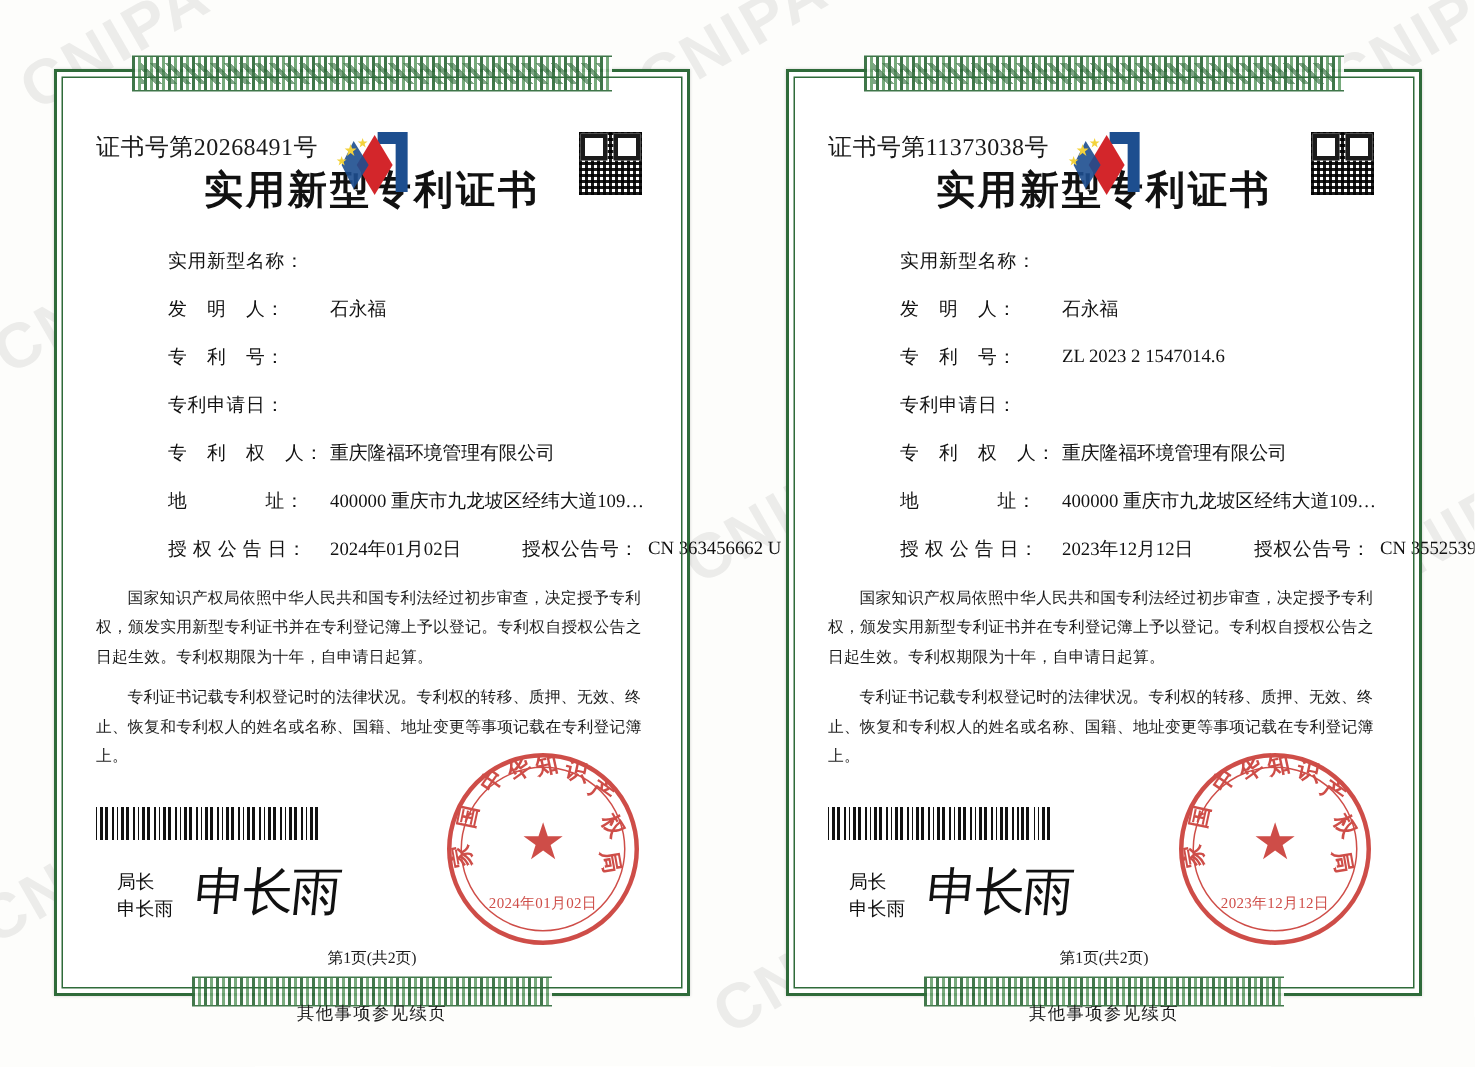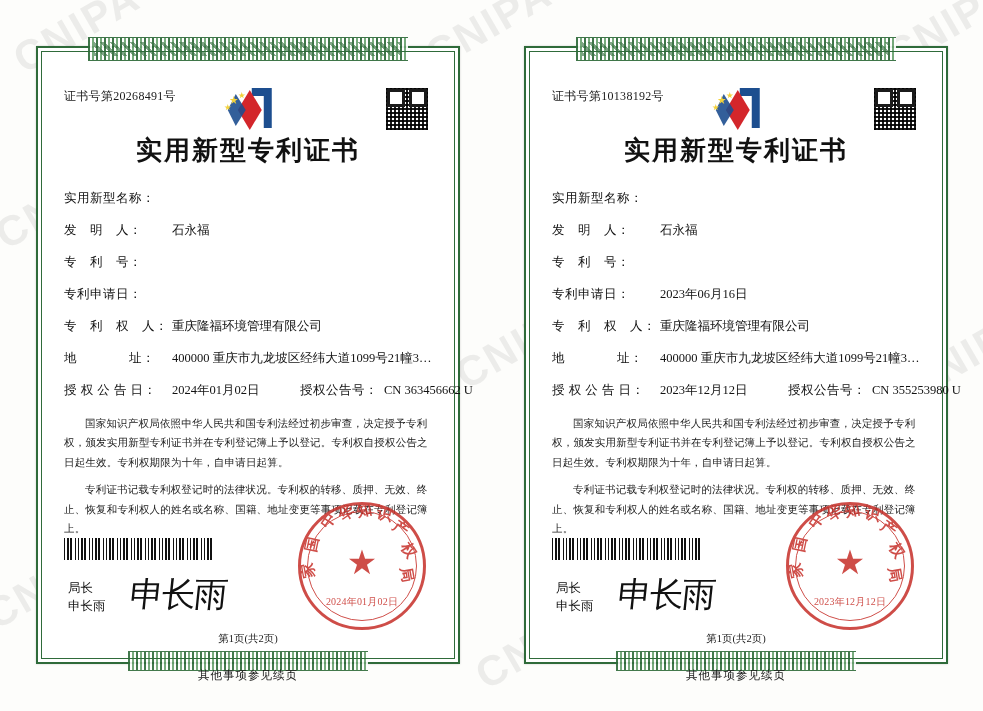--- a/index.html
+++ b/index.html
@@ -101,21 +101,21 @@
     opacity: .9;
   }
 
   .cert-body {
     position: absolute;
     inset: 14px 26px 10px 26px;
   }
 
   
   .cert-no {
-    font-size: 12px;
+    font-size: 16px;
     color: #1a1a1a;
     margin-top: 26px;
     letter-spacing: .3px;
   }
 
   
   .logo {
     position: absolute;
     top: 22px;
     left: 50%;
@@ -147,36 +147,36 @@
     background:#fff;
   }
   .qr::before { top:1px; left:1px; }
   .qr::after  { top:1px; right:1px; }
 
   .cert-title {
     text-align: center;
     font-size: 26px;
     font-weight: bold;
     letter-spacing: 2px;
-    margin-top: 28px;
     color: #111;
     font-family: "DejaVu Serif", serif;
   }
 
   
   .fields {
     margin-top: 22px;
     font-size: 12.5px;
     color: #121212;
   }
   .frow {
     display: flex;
-    align-items: center;
+    align-items: flex-start;
     margin-bottom: 15px;
     white-space: nowrap;
+    margin-left: 48px;
   }
   .flabel {
     width: 108px;
     flex: 0 0 108px;
     letter-spacing: .5px;
   }
   .fvalue {
     flex: 1;
     overflow: hidden;
     text-overflow: ellipsis;
@@ -208,21 +208,21 @@
     height: 22px;
     background:
       repeating-linear-gradient(90deg,
         #111 0 1px, #fff 1px 3px, #111 3px 5px, #fff 5px 6px,
         #111 6px 8px, #fff 8px 11px, #111 11px 12px, #fff 12px 14px);
   }
 
   
   .sign-block {
     position: absolute;
-    left: 4px;
+    left: 14px;
     bottom: 36px;
     font-size: 12.5px;
     line-height: 1.5;
     color: #111;
   }
   .handwriting {
     position: absolute;
     left: 66px;
     bottom: 34px;
     font-size: 34px;
@@ -405,21 +405,21 @@
 </div>
 <div class="footnote left">其他事项参见续页</div>
 
 <div class="cert right">
   <div class="cert-inner">
     <div class="top-band"></div>
     <div class="bottom-band"></div>
 
     <div class="cert-body">
       <div class="cert-no">
-        <span>证书号第</span><span>10138192</span><span>号</span>
+        <span>证书号第</span><span>11373038</span><span>号</span>
       </div>
 
       <div class="logo">
         <svg width="96" height="60" viewBox="0 0 96 60">
           <path d="M46 4 L66 4 L66 44 L58 44 L58 12 L46 12 Z" fill="#1d4e8f"></path>
           <path d="M44 6 L56 26 L44 46 L32 26 Z" fill="#d3262b"></path>
           <path d="M30 10 L40 26 L30 42 L22 26 Z" fill="#1d4e8f" opacity=".9"></path>
           <g fill="#f3d23c">
             <polygon points="28,12 29,15 32,15 29.5,17 30.5,20 28,18 25.5,20 26.5,17 24,15 27,15"></polygon>
             <polygon points="36,8 36.8,10.4 39.3,10.4 37.3,11.9 38,14.3 36,12.8 34,14.3 34.7,11.9 32.7,10.4 35.2,10.4"></polygon>
@@ -435,24 +435,24 @@
       <div class="fields">
         <div class="frow">
           <span class="flabel">实用新型名称：</span>
         </div>
         <div class="frow">
           <span class="flabel">发　明　人：</span>
           <span class="fvalue">石永福</span>
         </div>
         <div class="frow">
           <span class="flabel">专　利　号：</span>
+          <span class="fvalue">ZL 2023 2 1547014.6</span>
         </div>
         <div class="frow">
           <span class="flabel">专利申请日：</span>
-          <span class="fvalue">2023年06月16日</span>
         </div>
         <div class="frow">
           <span class="flabel">专　利　权　人：</span>
           <span class="fvalue">重庆隆福环境管理有限公司</span>
         </div>
         <div class="frow">
           <span class="flabel">地　　　　址：</span>
           <span class="fvalue">400000 重庆市九龙坡区经纬大道1099号21幢3-10号</span>
         </div>
         <div class="frow dual">

